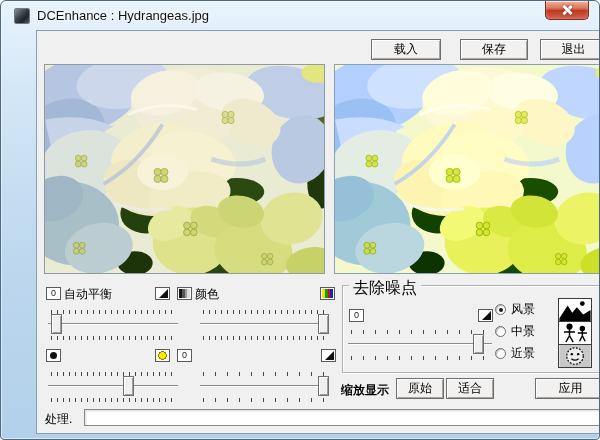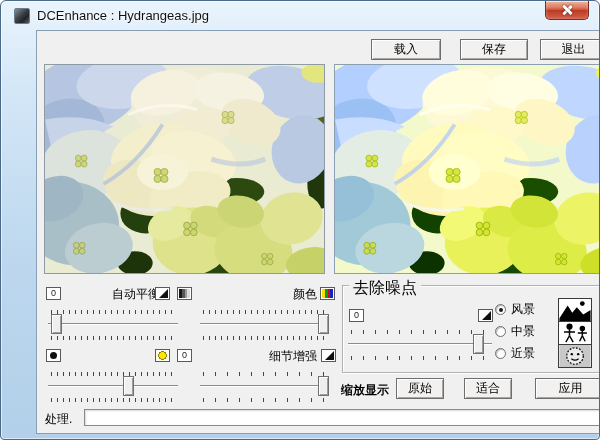--- a/index.html
+++ b/index.html
@@ -46,21 +46,21 @@
     border-left:9px solid transparent;border-bottom:9px solid #101010;}
   .dot::after{content:'';position:absolute;left:50%;top:50%;width:7px;height:7px;margin:-3.5px 0 0 -3.5px;
     background:#101010;border-radius:50%;}
   .sun::before{content:'';position:absolute;inset:0;
     background:radial-gradient(circle at 50% 50%,#ffe400 0 3.2px,#8a8400 3.2px 4.4px,#fdfdf2 4.4px);}
   .contrast::before{content:'';position:absolute;inset:1px;
     background:linear-gradient(to right,#161616 0 25%,#555 25% 50%,#9a9a9a 50% 75%,#dcdcdc 75% 100%);}
   .rgb::before{content:'';position:absolute;inset:1px;
     background:linear-gradient(to right,#f2e000 0 25%,#0f9a12 25% 50%,#d01010 50% 75%,#1424c4 75% 100%);}
 
-  .ctl-label{position:absolute;height:14px;text-align:right;font-size:12px;color:#000;white-space:nowrap;}
+  .ctl-label{position:absolute;height:14px;text-align:left;font-size:12px;color:#000;white-space:nowrap;}
 
   .slider{position:absolute;height:34px;}
   .ticks{height:4px;margin:1px 4px 0 4px;
     background-image:repeating-linear-gradient(to right,#444 0,#444 1px,transparent 1px,transparent 6px);}
   .sparse .ticks{background-image:repeating-linear-gradient(to right,#444 0,#444 1px,transparent 1px,transparent 12px);}
   .trackwrap{position:relative;height:21px;}
   .track{position:absolute;left:1px;right:1px;top:9px;height:2px;background:#8c8c8c;border-bottom:1px solid #fff;cursor:pointer;}
   .thumb{position:absolute;top:0;width:11px;height:20px;background:#f0efed;border:1px solid #707070;
     box-shadow:inset 1px 1px 0 #fff,inset -1px -1px 0 #9e9e9e;cursor:pointer;}
 
@@ -217,21 +217,20 @@
         <div class="track"></div>
         <div class="thumb" style="left: calc(100% - 11px);"></div>
       </div>
       <div class="ticks"></div>
     </div>
 
     <div class="mini dot" style="left:9px;top:318px;"></div>
     <div class="mini sun" style="left:118px;top:318px;"></div>
 
     <div class="mini mini-zero" style="left:140px;top:318px;">0</div>
-    <div class="ctl-label" style="left:158px;top:317px;width:122px;">细节增强</div>
     <div class="mini tri" style="left:284px;top:318px;"></div>
 
     <div class="slider" style="left:10px;top:340px;width:132px;">
       <div class="ticks"></div>
       <div class="trackwrap">
         <div class="track"></div>
         <div class="thumb" style="left: calc(63% - 6.93px);"></div>
       </div>
       <div class="ticks"></div>
     </div>
@@ -303,20 +302,20 @@
             <circle cx="13.5" cy="10" r="1.3" fill="#000"></circle>
               <circle cx="20.5" cy="10" r="1.3" fill="#000"></circle>
             <path d="M13,15 Q17,18 21,15" stroke="#000" fill="none" stroke-width="1.2"></path>
             </svg>
         </div>
       </div>
     </div>
 
     <div class="ctl-label" style="left:304px;top:351px;width:52px;text-align:left;font-weight:bold;">缩放显示</div>
     <div class="btn" style="left:359px;top:347px;width:48px;">原始</div>
-    <div class="btn" style="left:427px;top:347px;width:48px;">适合</div>
+    <div class="btn" style="left:409px;top:347px;width:48px;">适合</div>
     <div class="btn" style="left:498px;top:347px;width:71px;">应用</div>
 
     <div class="status-label">处理.</div>
     <div class="status-field"></div>
 
   </div>
 </div>
 
 </body></html>

